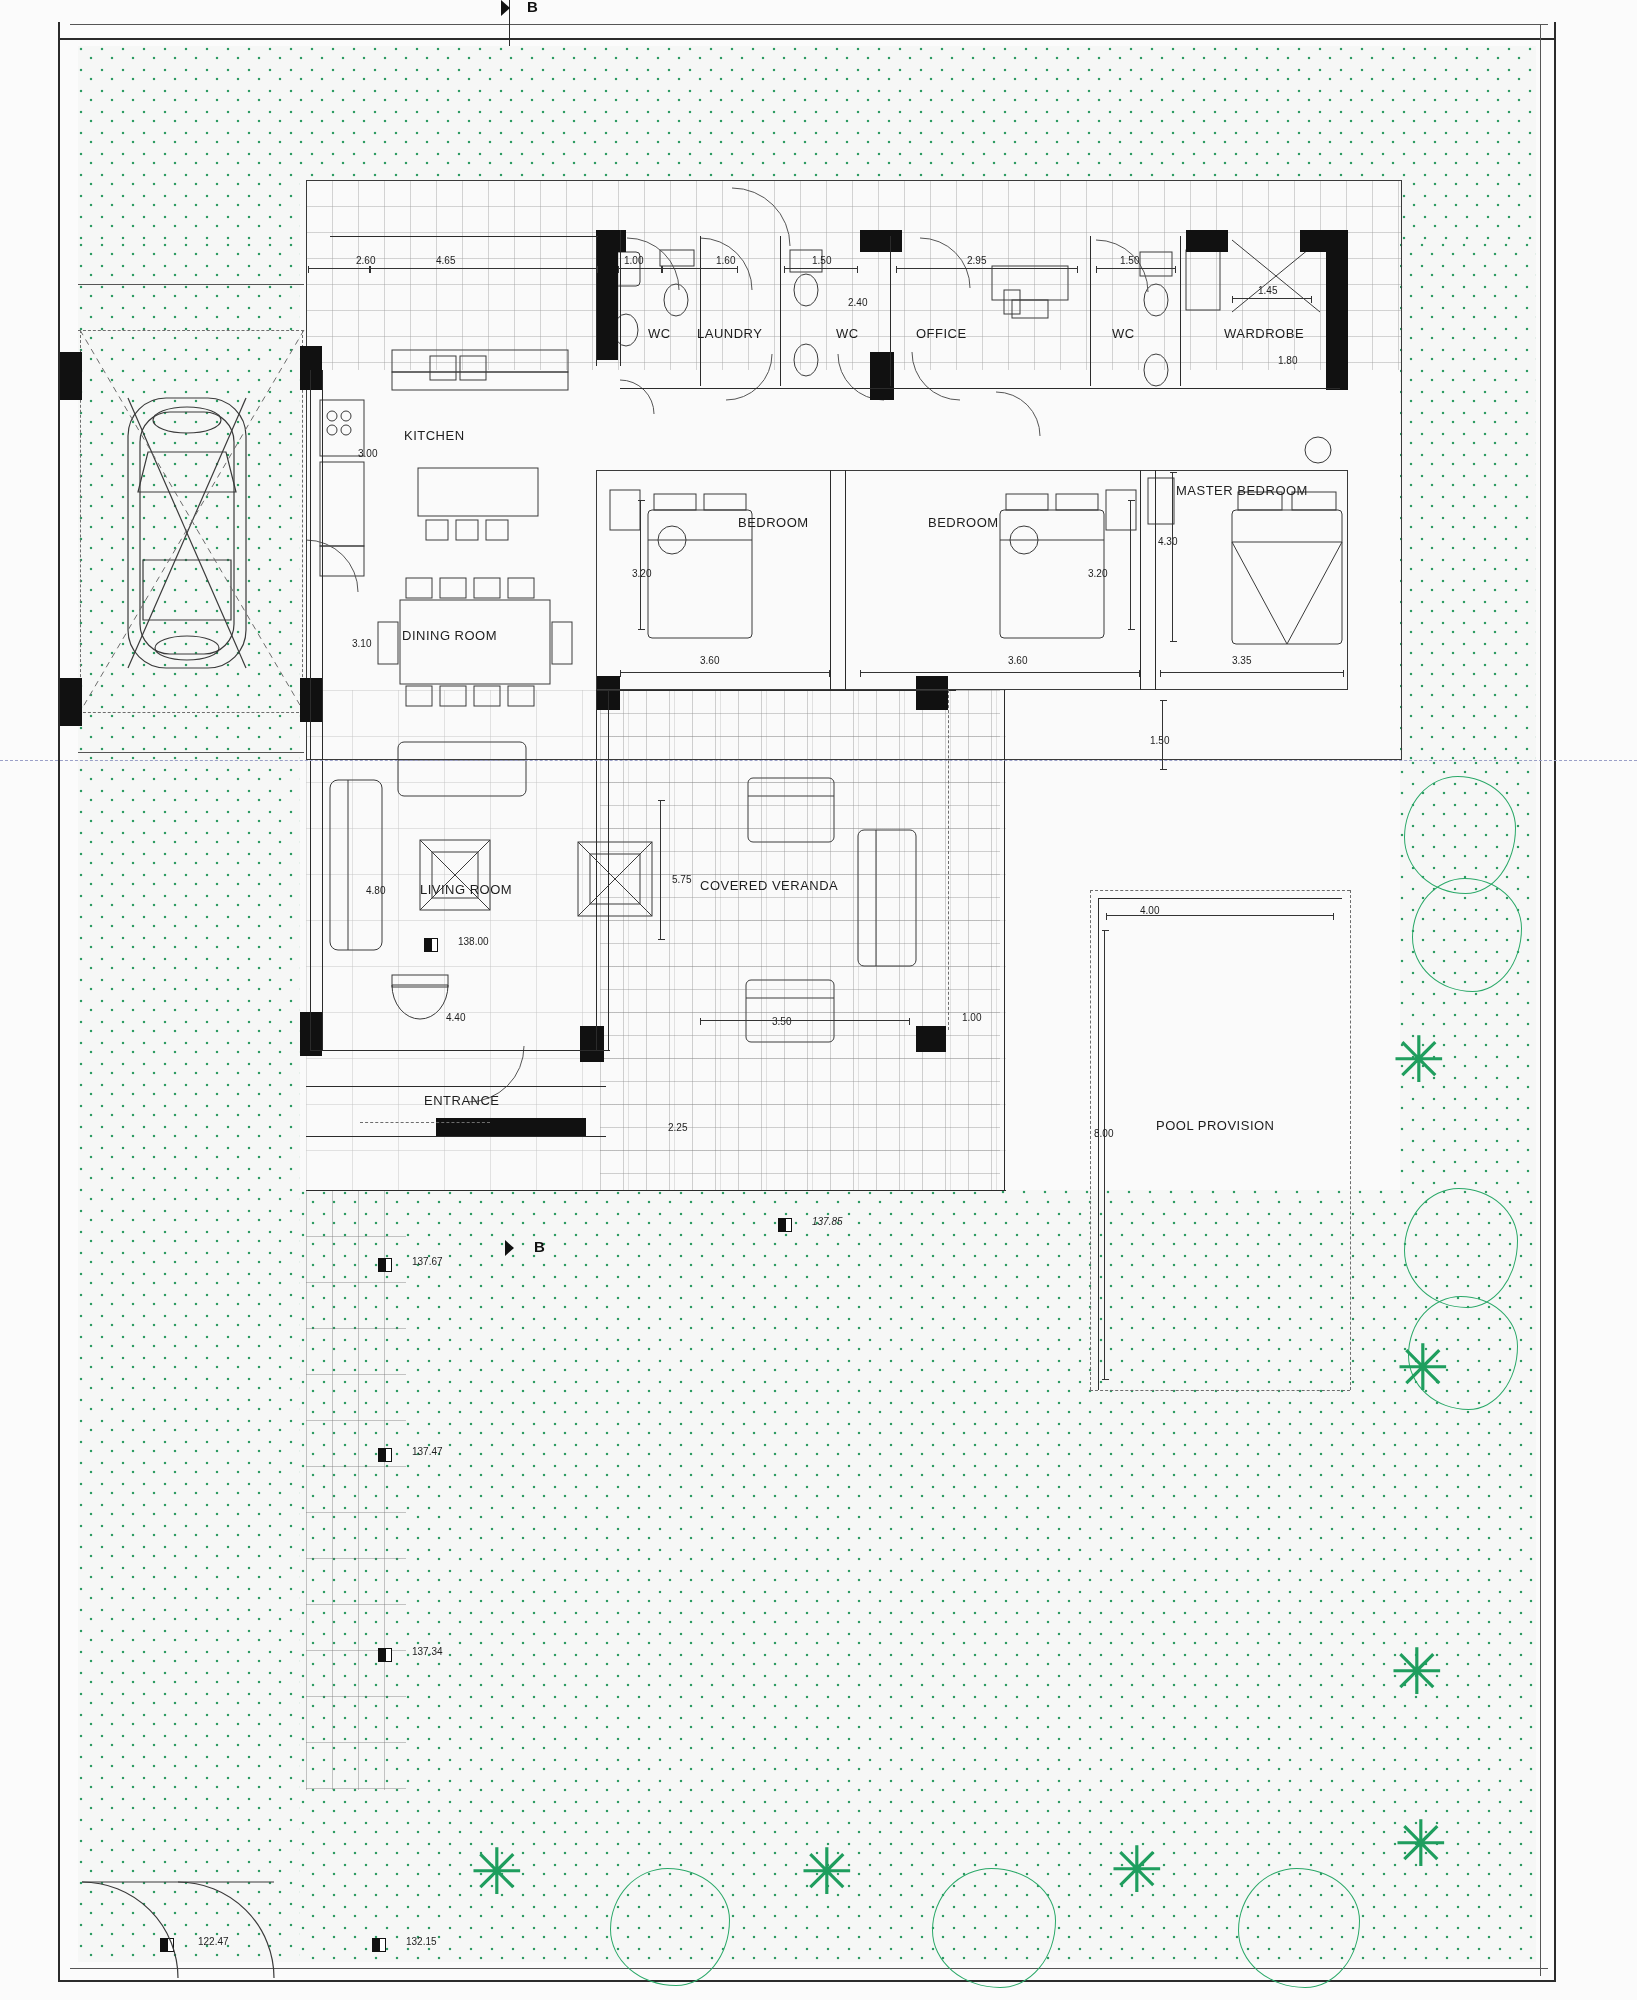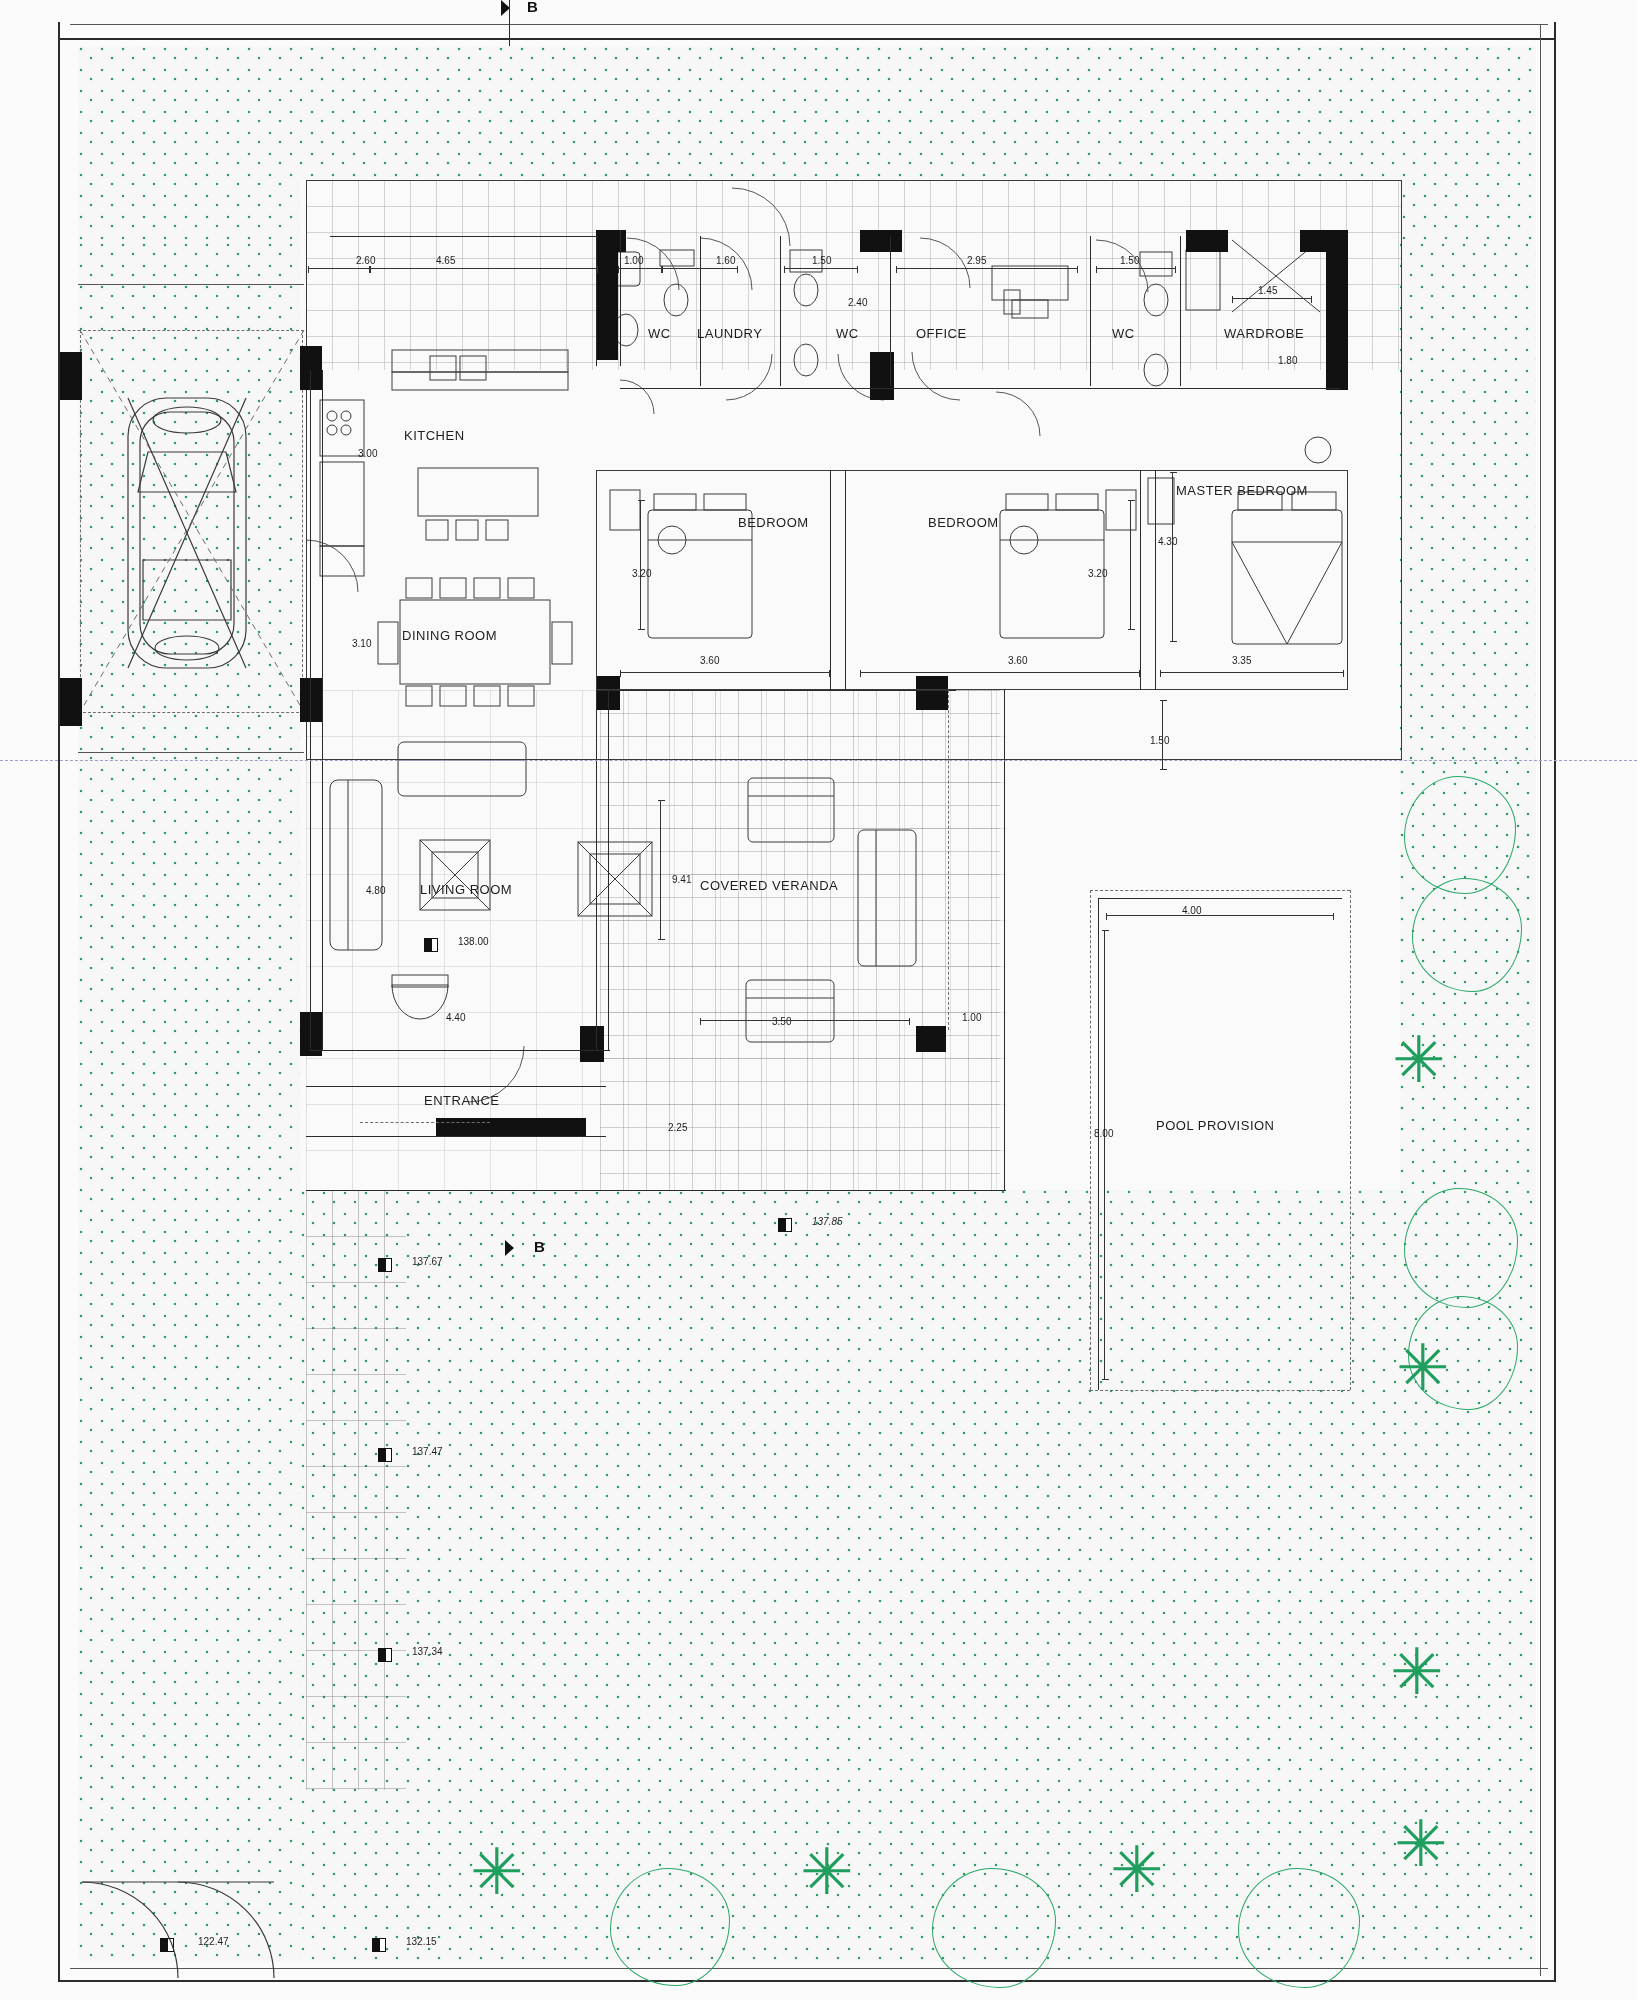--- a/index.html
+++ b/index.html
@@ -430,31 +430,31 @@
   <span class="dim" style="left:1008px; top:655px;">3.60</span>
   <span class="dim" style="left:1232px; top:655px;">3.35</span>
 
   <div class="dim-line" style="left:620px; top:672px; width:210px;"></div>
   <div class="dim-line" style="left:860px; top:672px; width:280px;"></div>
   <div class="dim-line" style="left:1160px; top:672px; width:184px;"></div>
   <div class="vdim-line" style="left:640px; top:500px; height:130px;"></div>
   <div class="vdim-line" style="left:1130px; top:500px; height:130px;"></div>
   <div class="vdim-line" style="left:1172px; top:472px; height:170px;"></div>
 
-  <span class="dim" style="left:672px; top:874px;">9.41</span>
+  <span class="dim" style="left:672px; top:874px;">5.75</span>
   <span class="dim" style="left:772px; top:1016px;">3.50</span>
   <span class="dim" style="left:962px; top:1012px;">1.00</span>
   <span class="dim" style="left:1150px; top:735px;">1.50</span>
   <span class="dim" style="left:668px; top:1122px;">2.25</span>
 
   <div class="vdim-line" style="left:660px; top:800px; height:140px;"></div>
   <div class="dim-line" style="left:700px; top:1020px; width:210px;"></div>
   <div class="vdim-line" style="left:1162px; top:700px; height:70px;"></div>
 
-  <span class="dim" style="left:1182px; top:905px;">4.00</span>
+  <span class="dim" style="left:1140px; top:905px;">4.00</span>
   <span class="dim" style="left:1094px; top:1128px;">8.00</span>
 
   <div class="bm" style="left:424px; top:938px;"></div>
   <span class="lvl" style="left:458px; top:936px;">138.00</span>
 
   <div class="bm" style="left:778px; top:1218px;"></div>
   <span class="lvl" style="left:812px; top:1216px;font-style:italic;">137.85</span>
 
   <div class="bm" style="left:378px; top:1258px;"></div>
   <span class="lvl" style="left:412px; top:1256px;">137.67</span>

